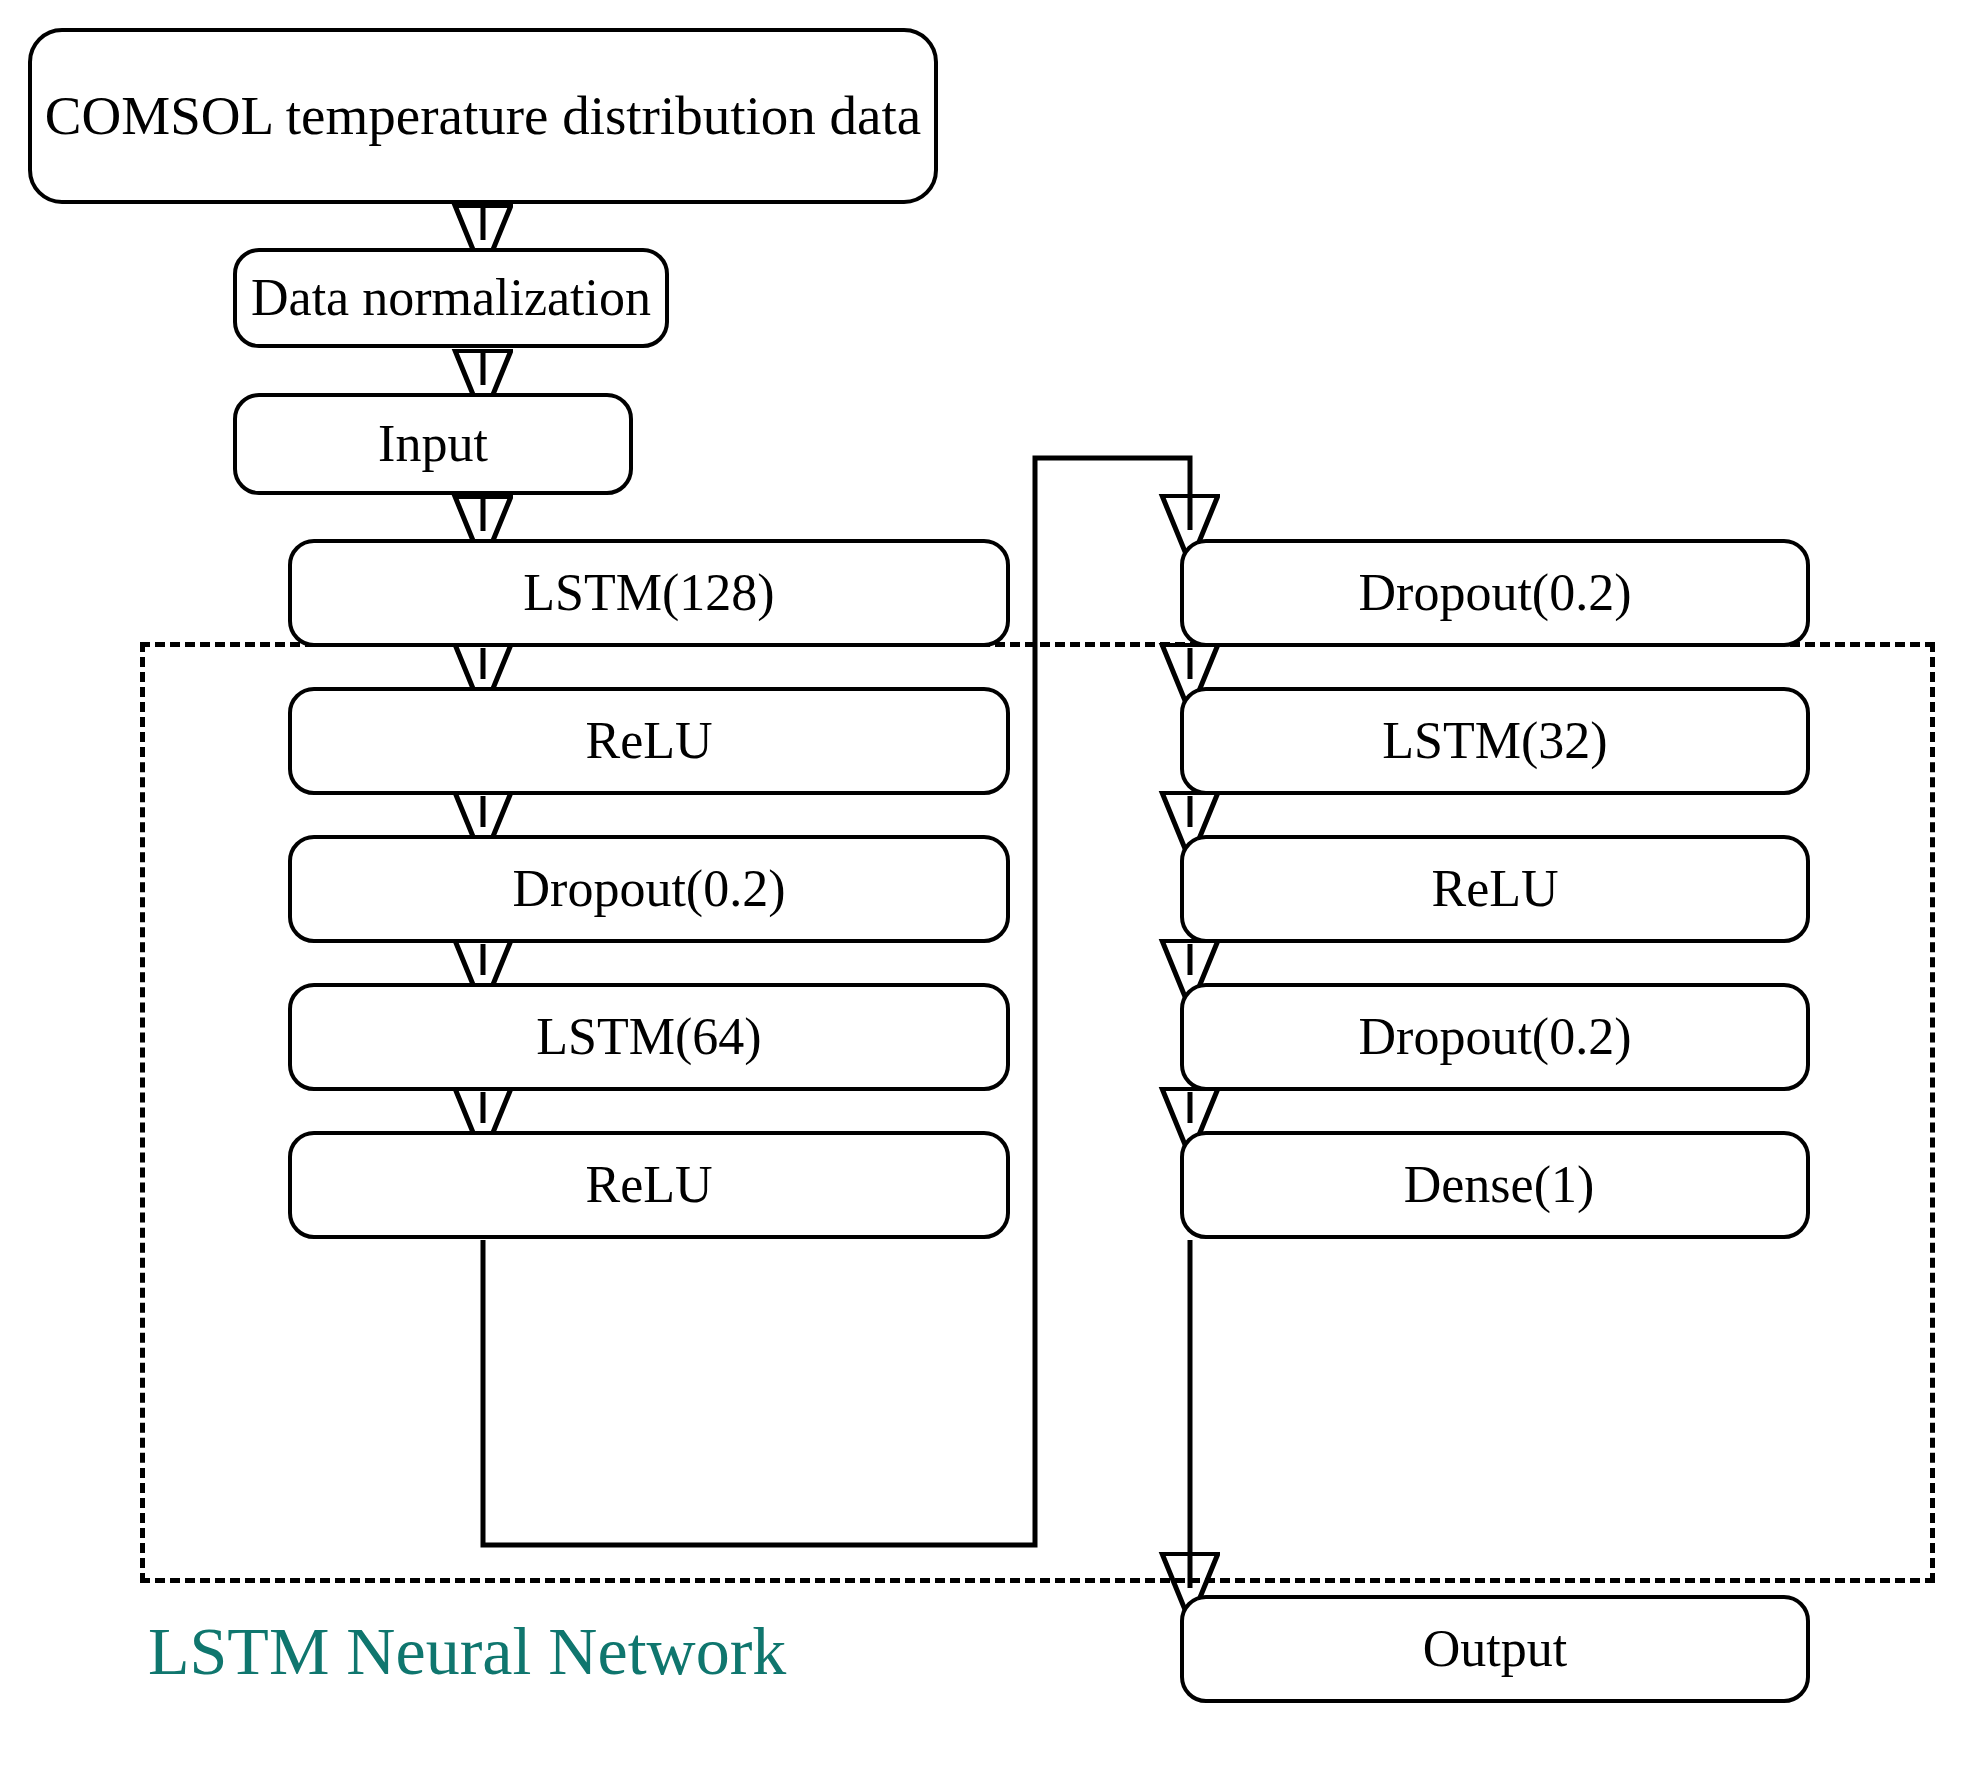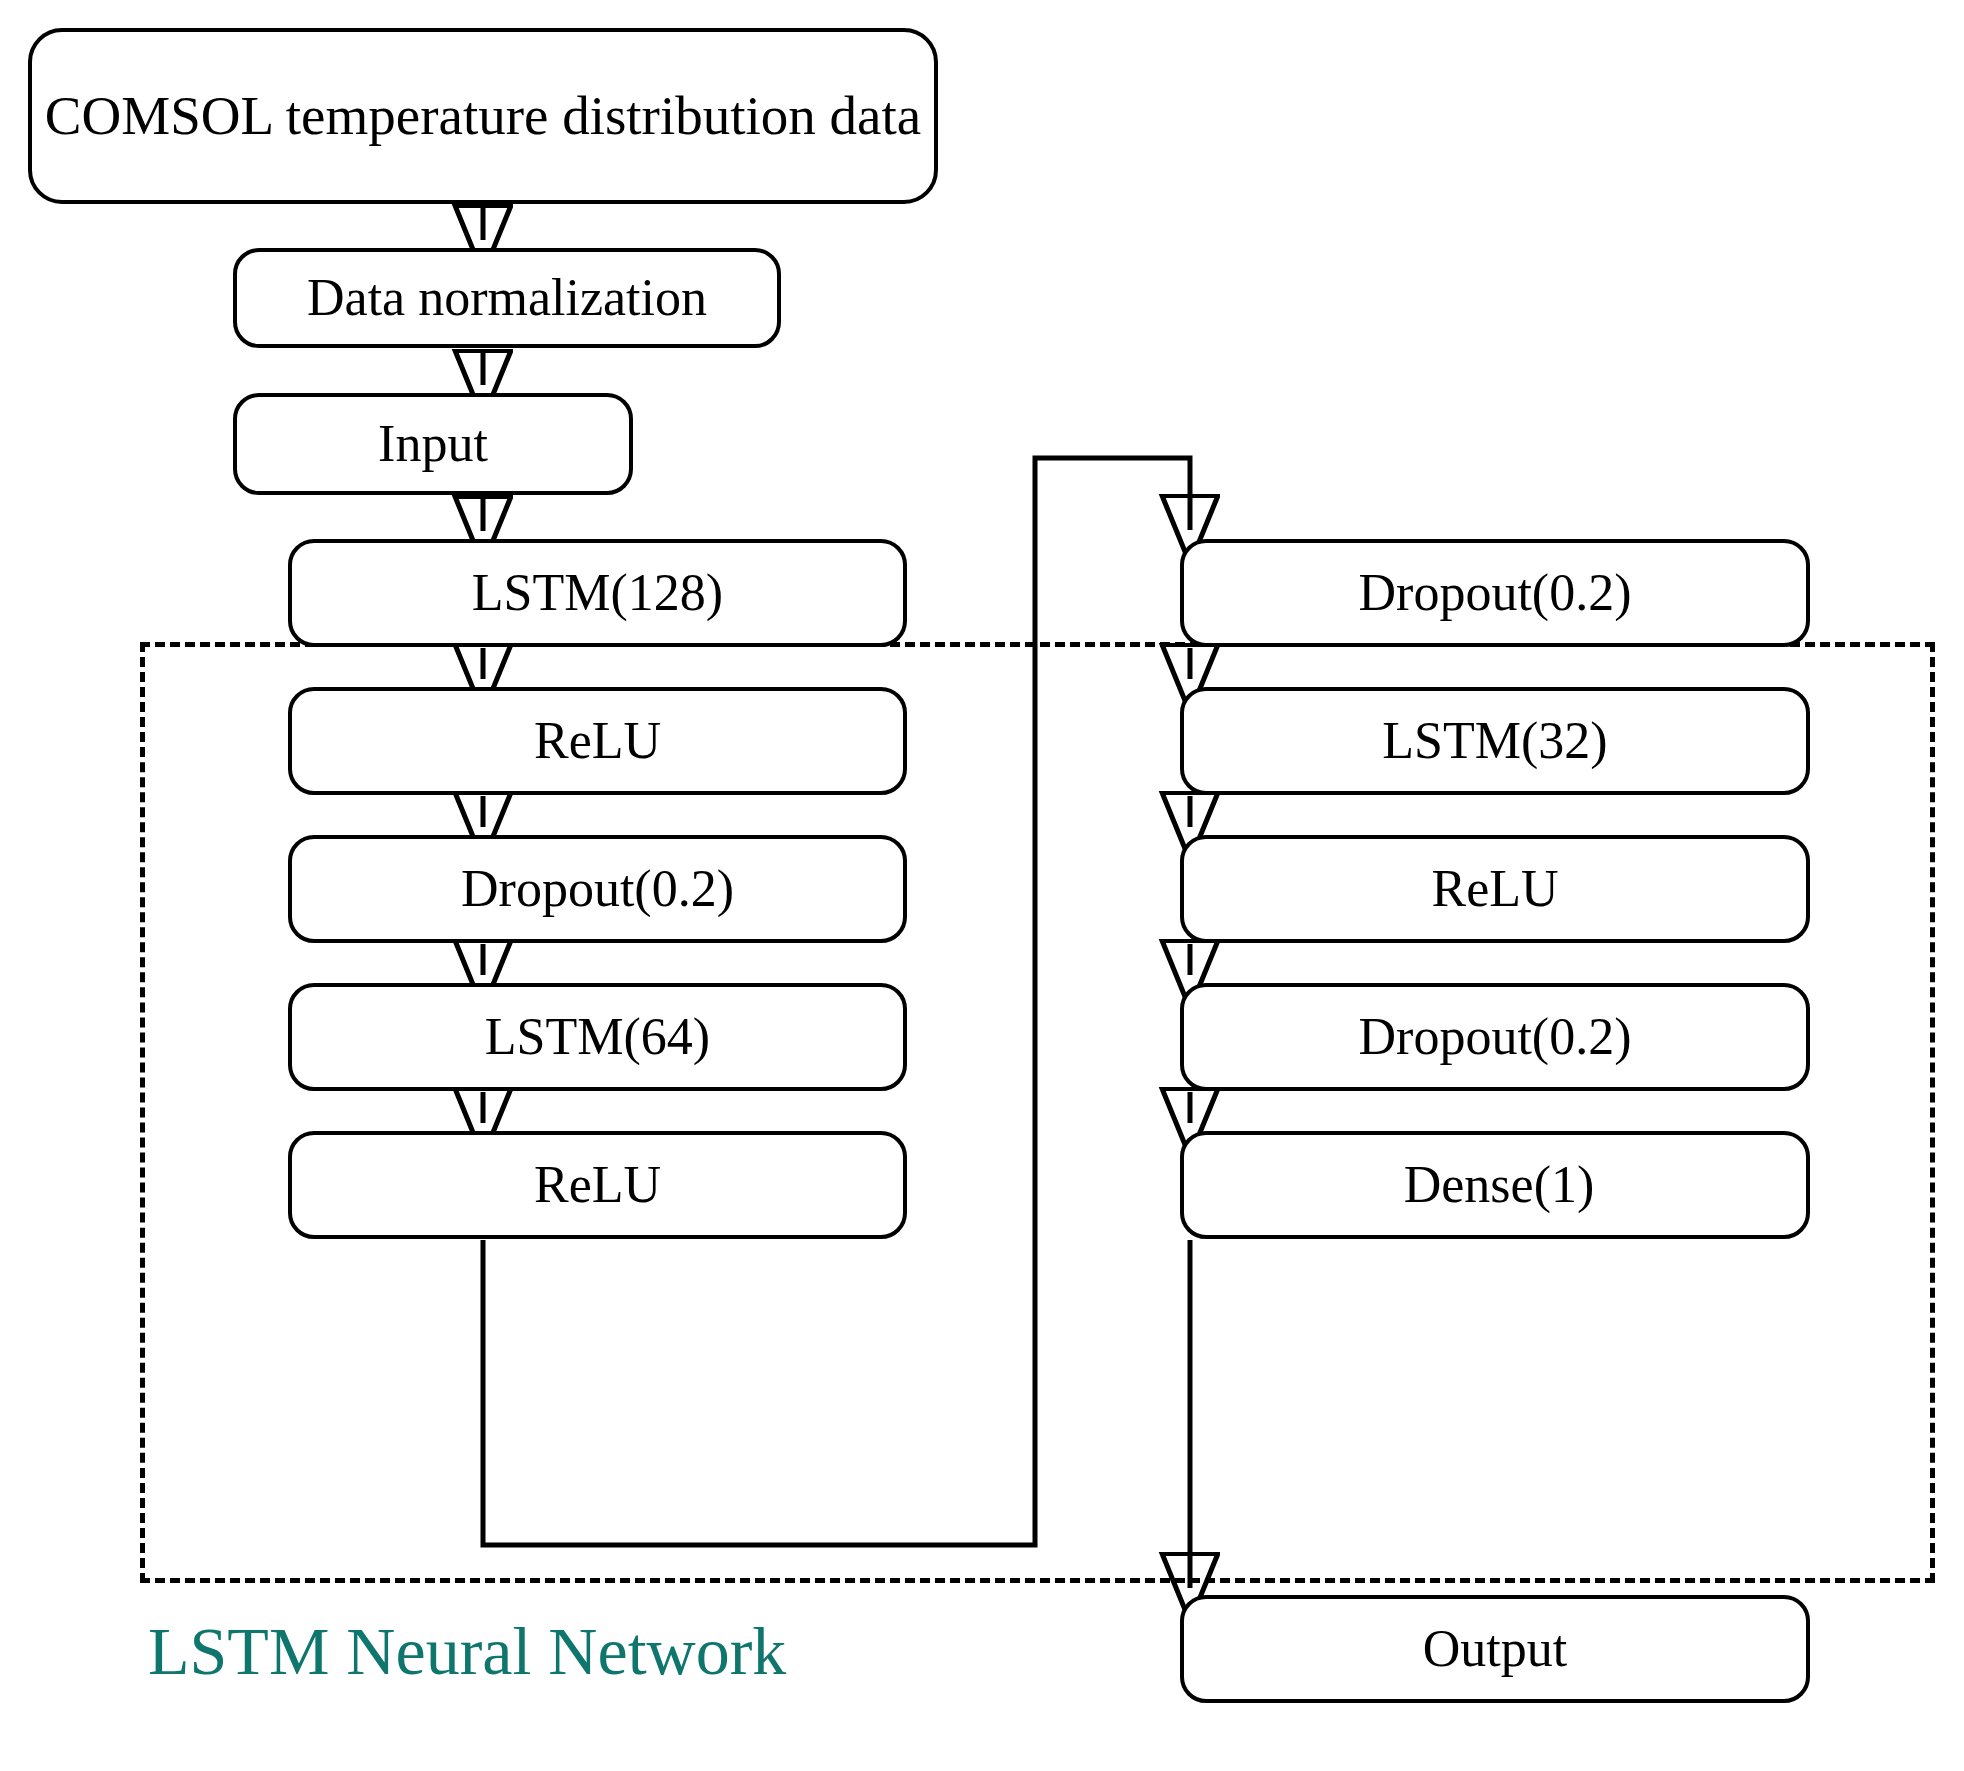--- a/index.html
+++ b/index.html
@@ -27,24 +27,24 @@
     text-align: center;
     color: #000000;
     line-height: 1.18;
     z-index: 3;
   }
   .node-text {
     display: block;
     padding: 0 10px;
   }
   .n-top      { left: 28px;   top: 28px;   width: 910px; height: 176px; font-size: 55px; border-radius: 34px; }
-  .n-norm     { left: 233px;  top: 248px;  width: 548px; height: 100px; font-size: 52px; }
+  .n-norm     { left: 233px;  top: 248px;  width: 436px; height: 100px; font-size: 52px; }
   .n-input    { left: 233px;  top: 393px;  width: 400px; height: 102px; font-size: 52px; }
 
-  .col-l      { left: 288px;  width: 619px; height: 108px; font-size: 52px; }
+  .col-l      { left: 288px;  width: 722px; height: 108px; font-size: 52px; }
   .l1 { top: 539px; }
   .l2 { top: 687px; }
   .l3 { top: 835px; }
   .l4 { top: 983px; }
   .l5 { top: 1131px; }
 
   .col-r      { left: 1180px; width: 630px; height: 108px; font-size: 52px; }
   .r1 { top: 539px; }
   .r2 { top: 687px; }
   .r3 { top: 835px; }

